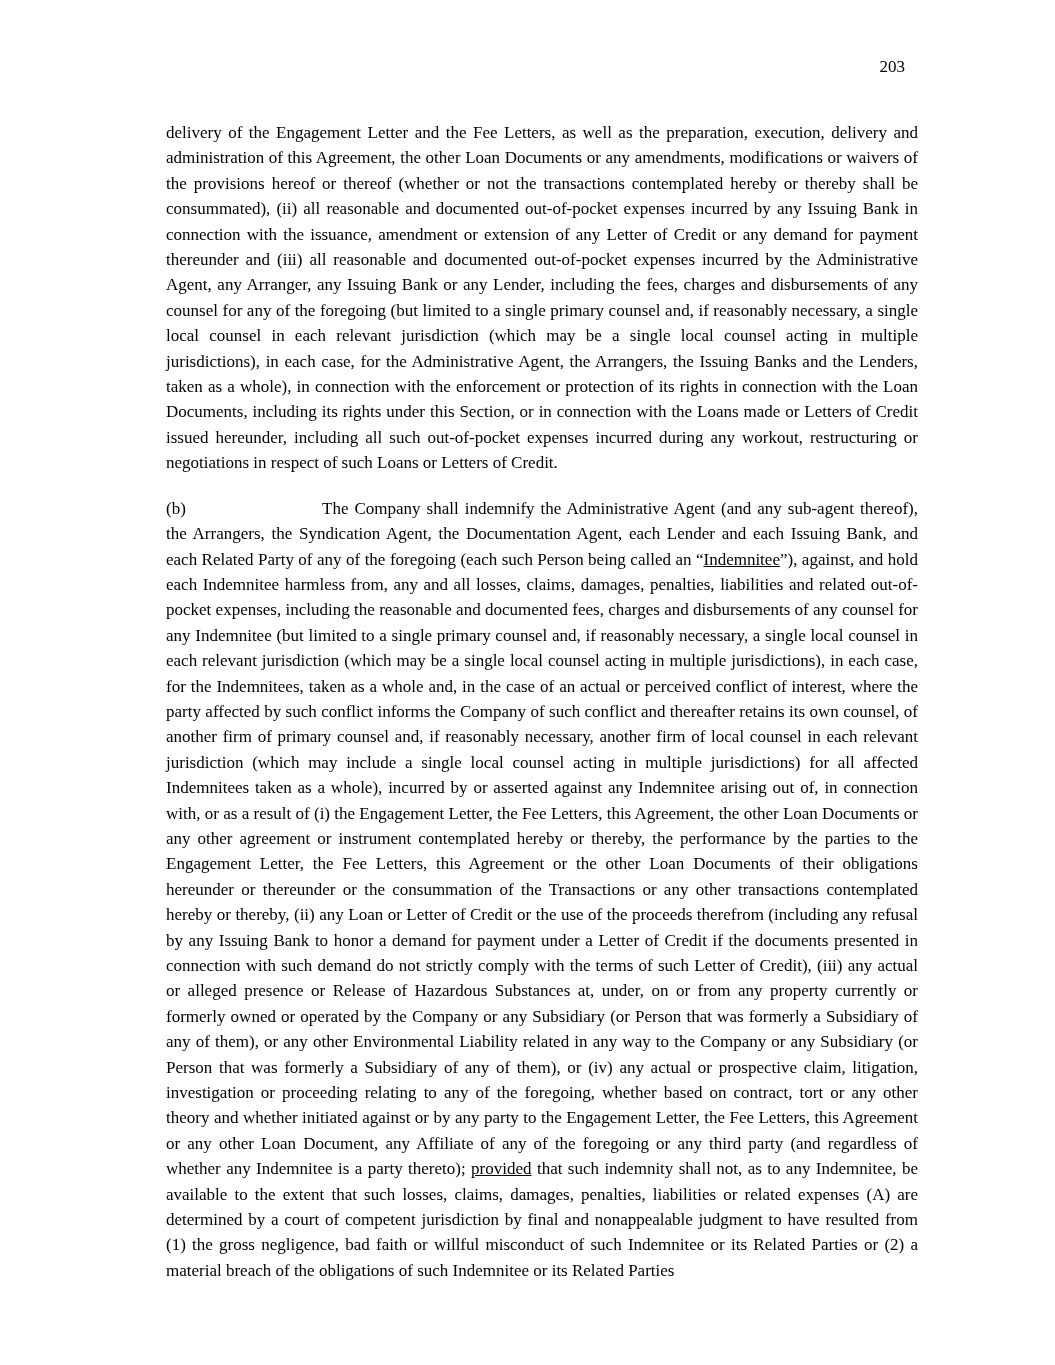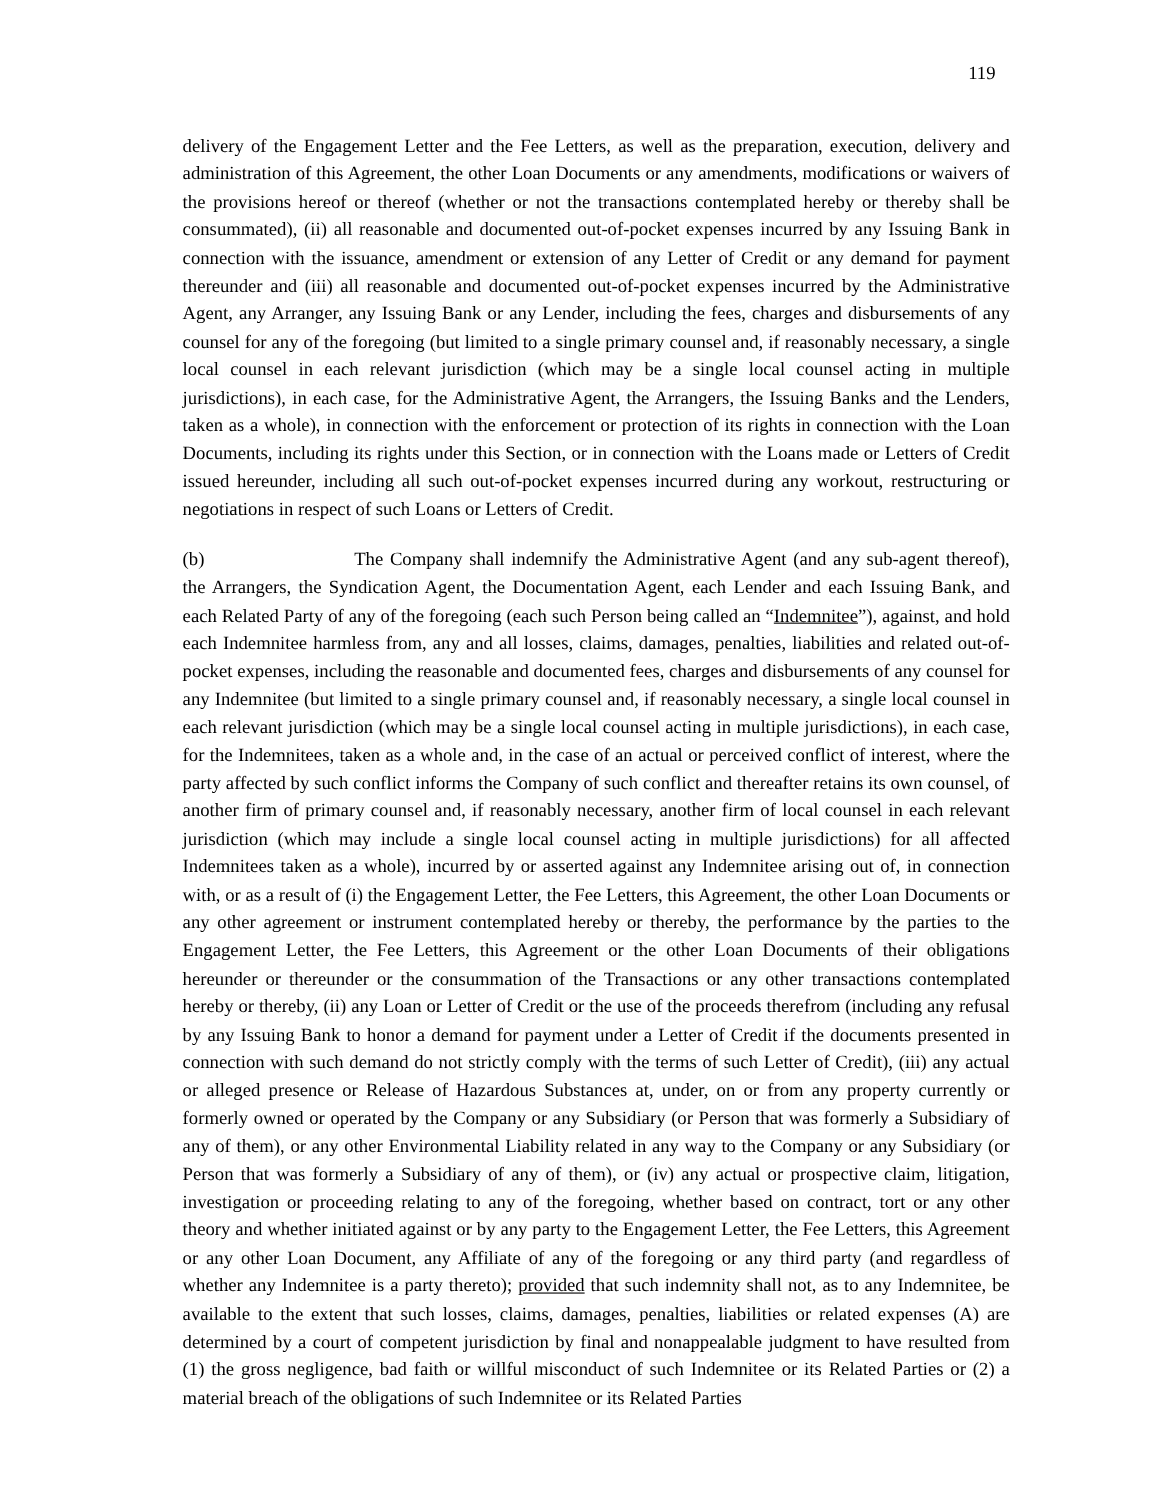--- a/index.html
+++ b/index.html
@@ -51,21 +51,21 @@
   }
   u.uline {
     text-decoration: underline;
   }
 </style>
 </head>
 <body>
 
 <div class="page">
 
-  <div class="page-number">119</div>
+  <div class="page-number">203</div>
 
   <div class="content">
 
     <p class="body-par">delivery of the Engagement Letter and the Fee Letters, as well as the preparation, execution, delivery and administration of this Agreement, the other Loan Documents or any amendments, modifications or waivers of the provisions hereof or thereof (whether or not the transactions contemplated hereby or thereby shall be consummated), (ii) all reasonable and documented out-of-pocket expenses incurred by any Issuing Bank in connection with the issuance, amendment or extension of any Letter of Credit or any demand for payment thereunder and (iii) all reasonable and documented out-of-pocket expenses incurred by the Administrative Agent, any Arranger, any Issuing Bank or any Lender, including the fees, charges and disbursements of any counsel for any of the foregoing (but limited to a single primary counsel and, if reasonably necessary, a single local counsel in each relevant jurisdiction (which may be a single local counsel acting in multiple jurisdictions), in each case, for the Administrative Agent, the Arrangers, the Issuing Banks and the Lenders, taken as a whole), in connection with the enforcement or protection of its rights in connection with the Loan Documents, including its rights under this Section, or in connection with the Loans made or Letters of Credit issued hereunder, including all such out-of-pocket expenses incurred during any workout, restructuring or negotiations in respect of such Loans or Letters of Credit.</p>
 
     <p class="body-par spacer-par">
       <span class="indent-b">(b)</span><span class="indent-gap"></span><span>The Company shall indemnify the Administrative Agent (and any sub-agent thereof), the Arrangers, the Syndication Agent, the Documentation Agent, each Lender and each Issuing Bank, and each Related Party of any of the foregoing (each such Person being called an “</span><u class="uline">Indemnitee</u><span>”), against, and hold each Indemnitee harmless from, any and all losses, claims, damages, penalties, liabilities and related out-of-pocket expenses, including the reasonable and documented fees, charges and disbursements of any counsel for any Indemnitee (but limited to a single primary counsel and, if reasonably necessary, a single local counsel in each relevant jurisdiction (which may be a single local counsel acting in multiple jurisdictions), in each case, for the Indemnitees, taken as a whole and, in the case of an actual or perceived conflict of interest, where the party affected by such conflict informs the Company of such conflict and thereafter retains its own counsel, of another firm of primary counsel and, if reasonably necessary, another firm of local counsel in each relevant jurisdiction (which may include a single local counsel acting in multiple jurisdictions) for all affected Indemnitees taken as a whole), incurred by or asserted against any Indemnitee arising out of, in connection with, or as a result of (i) the Engagement Letter, the Fee Letters, this Agreement, the other Loan Documents or any other agreement or instrument contemplated hereby or thereby, the performance by the parties to the Engagement Letter, the Fee Letters, this Agreement or the other Loan Documents of their obligations hereunder or thereunder or the consummation of the Transactions or any other transactions contemplated hereby or thereby, (ii) any Loan or Letter of Credit or the use of the proceeds therefrom (including any refusal by any Issuing Bank to honor a demand for payment under a Letter of Credit if the documents presented in connection with such demand do not strictly comply with the terms of such Letter of Credit), (iii) any actual or alleged presence or Release of Hazardous Substances at, under, on or from any property currently or formerly owned or operated by the Company or any Subsidiary (or Person that was formerly a Subsidiary of any of them), or any other Environmental Liability related in any way to the Company or any Subsidiary (or Person that was formerly a Subsidiary of any of them), or (iv) any actual or prospective claim, litigation, investigation or proceeding relating to any of the foregoing, whether based on contract, tort or any other theory and whether initiated against or by any party to the Engagement Letter, the Fee Letters, this Agreement or any other Loan Document, any Affiliate of any of the foregoing or any third party (and regardless of whether any Indemnitee is a party thereto); </span><u class="uline">provided</u><span> that such indemnity shall not, as to any Indemnitee, be available to the extent that such losses, claims, damages, penalties, liabilities or related expenses (A) are determined by a court of competent jurisdiction by final and nonappealable judgment to have resulted from (1) the gross negligence, bad faith or willful misconduct of such Indemnitee or its Related Parties or (2) a material breach of the obligations of such Indemnitee or its Related Parties</span>
     </p>
 
   </div>

